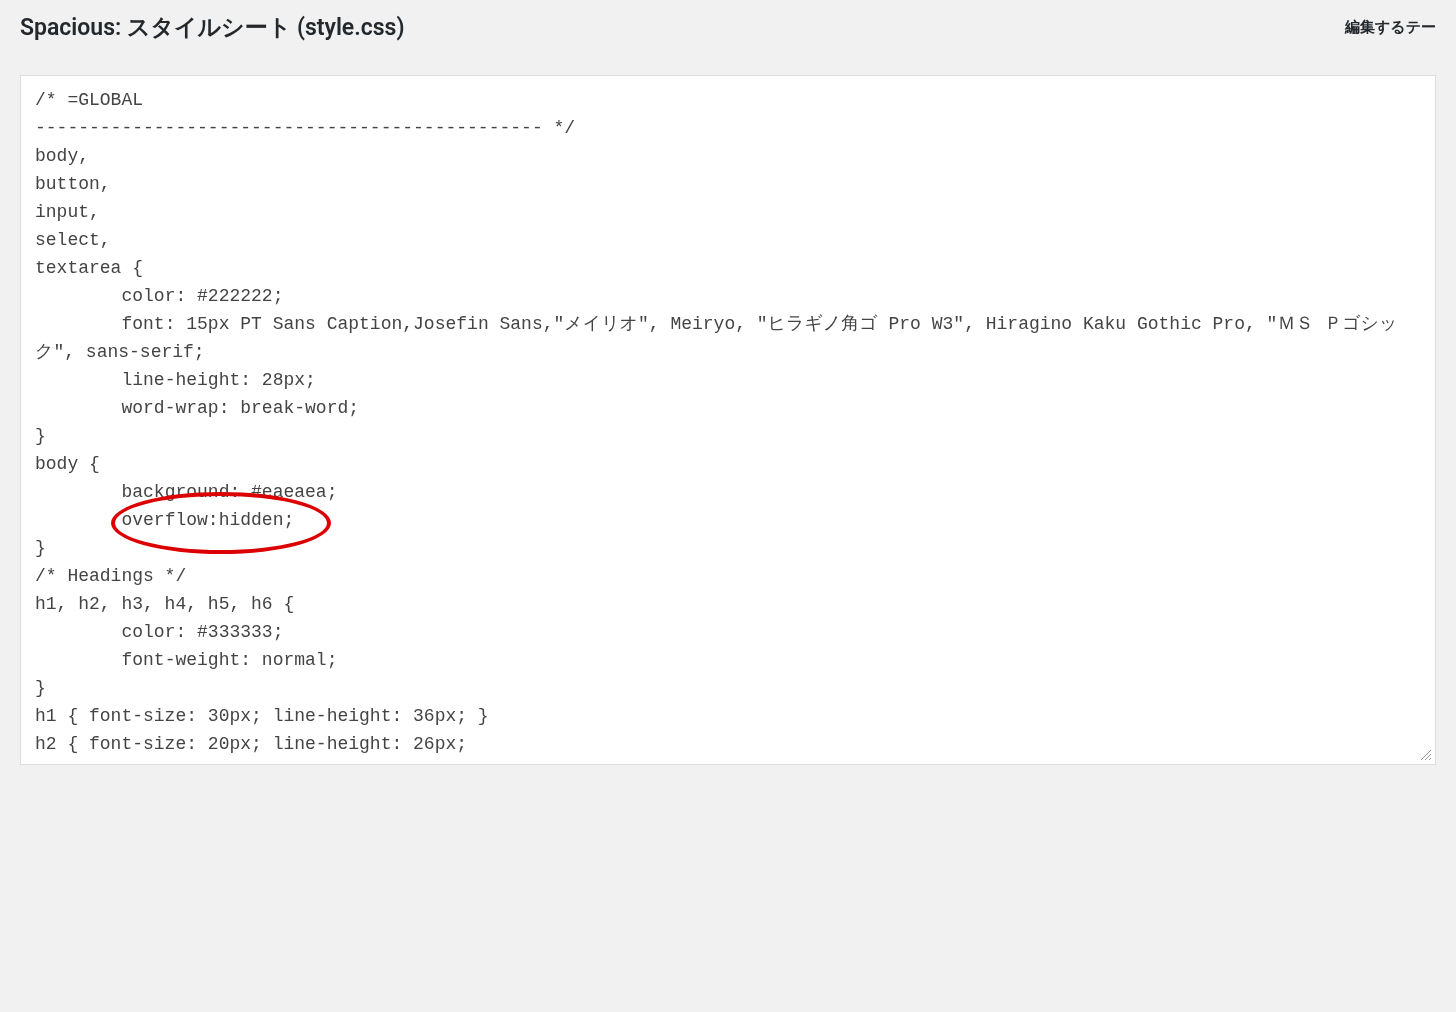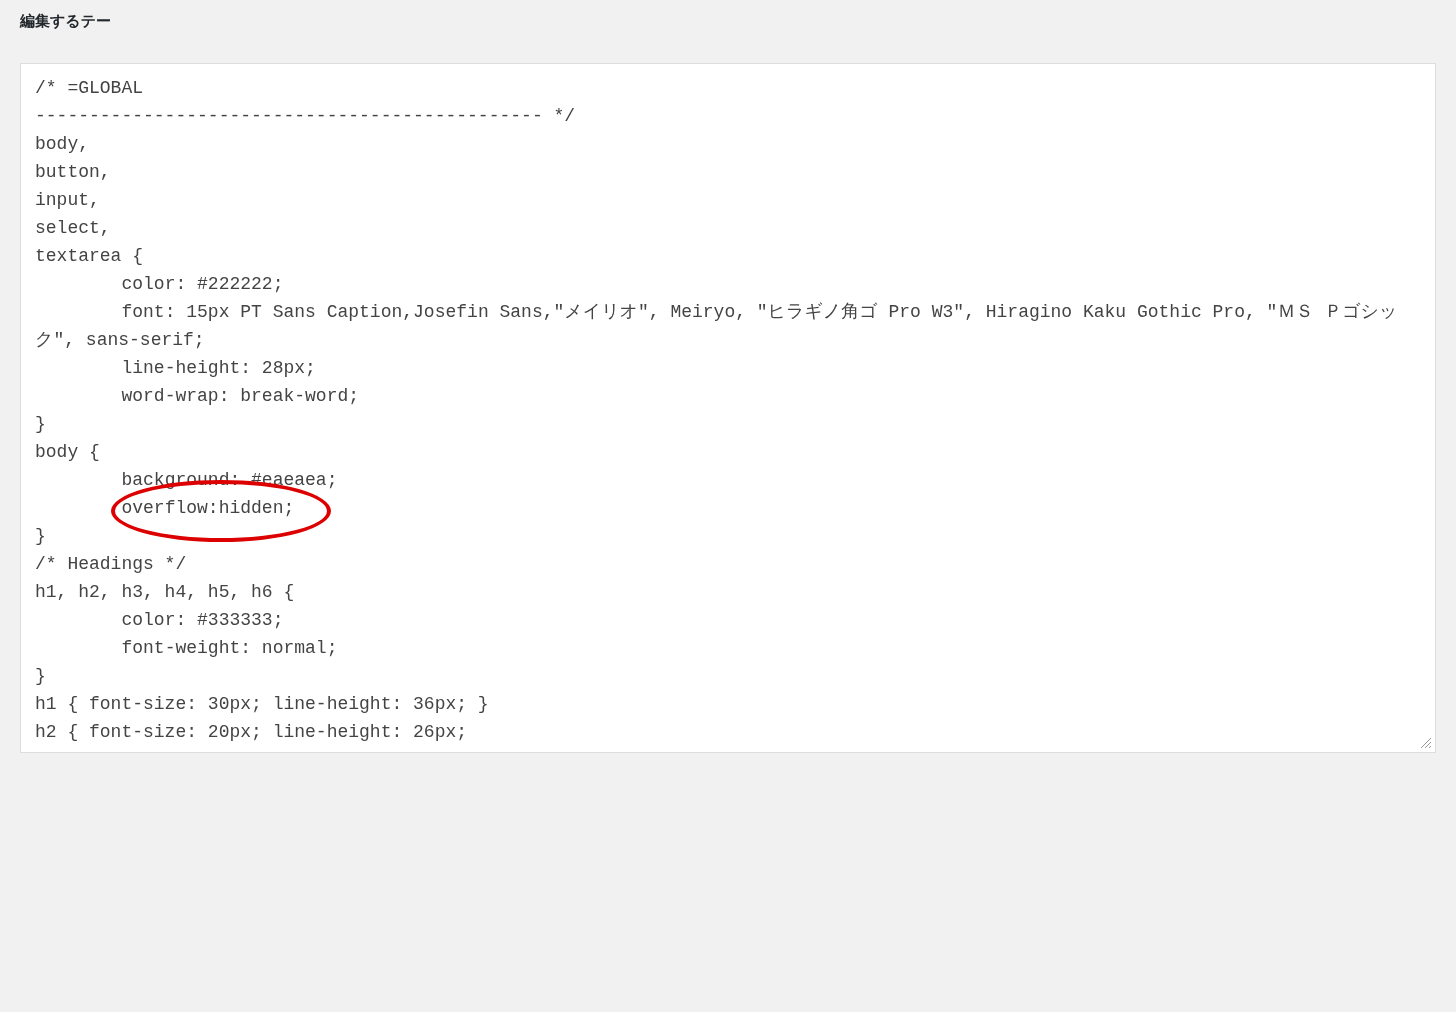--- a/index.html
+++ b/index.html
@@ -84,20 +84,21 @@
     .editor-textarea::-webkit-scrollbar-thumb {
       background: #b8b8b8;
       border-radius: 7px;
       border: 3px solid #f7f7f7;
     }
   </style>
 </head>
 <body>
 
 <div class="header">
+  <h1 class="page-title">Spacious: スタイルシート (style.css)</h1>
   <span class="theme-select-label">編集するテー</span>
 </div>
 
 <div class="editor-container">
   <textarea class="editor-textarea" spellcheck="false" style="">/* =GLOBAL
 ----------------------------------------------- */
 body,
 button,
 input,
 select,

